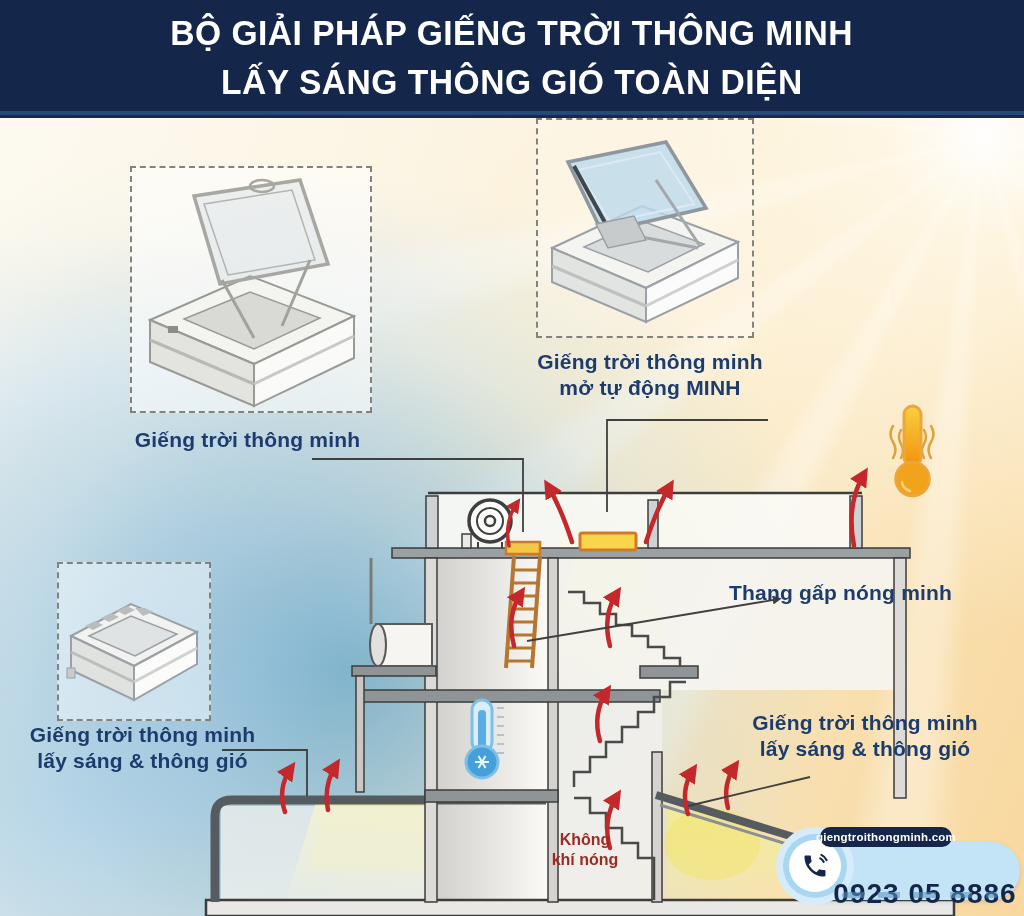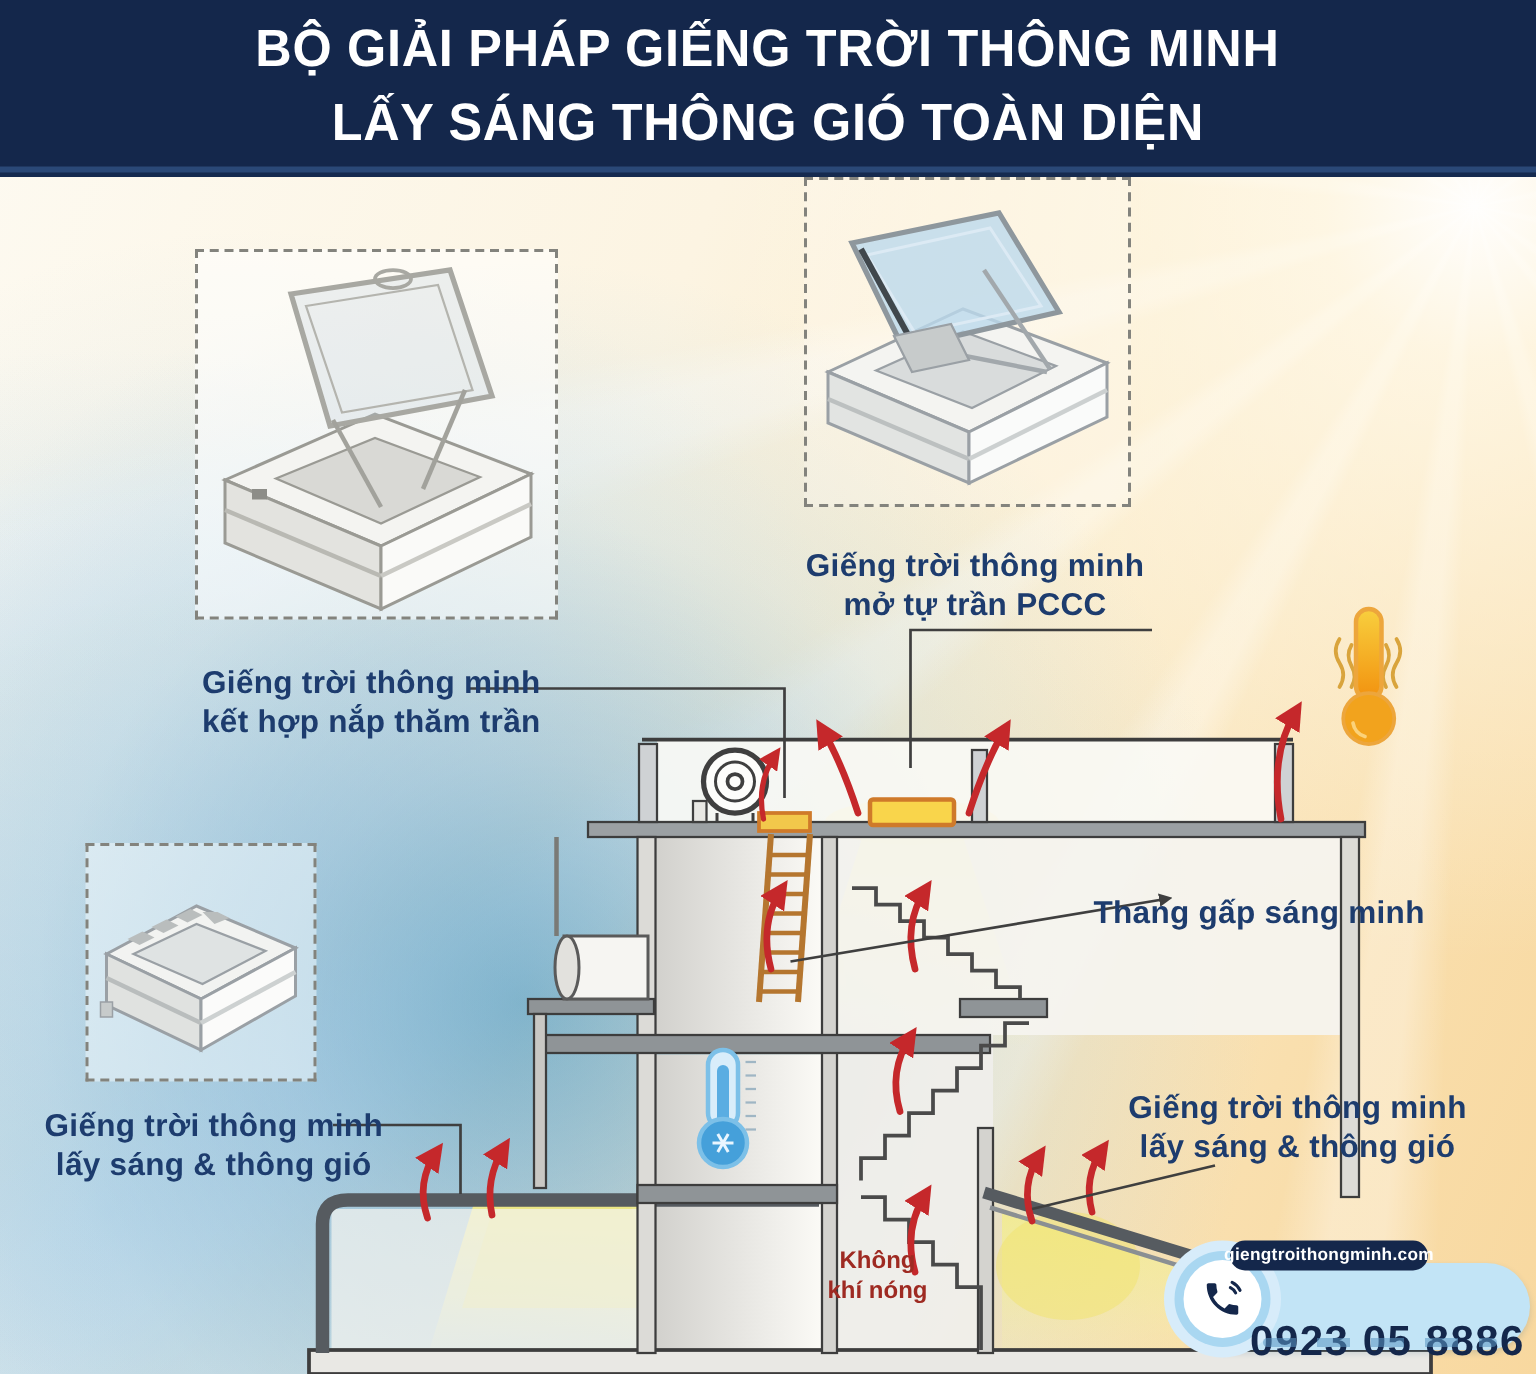--- a/index.html
+++ b/index.html
@@ -24,21 +24,21 @@
     display:flex;flex-direction:column;justify-content:center;align-items:center;gap:10px;}
   .banner .t1,.banner .t2{color:#fff;font-weight:800;font-size:35px;letter-spacing:.5px;line-height:1.1;
     transform:scaleX(.96);white-space:nowrap;}
   .pbox{position:absolute;border:2px dashed #83837d;z-index:3;}
   #boxA{left:130px;top:166px;width:238px;height:243px;background:rgba(255,255,255,.55);}
   #boxB{left:536px;top:118px;width:214px;height:216px;background:rgba(255,253,246,.25);}
   #boxC{left:57px;top:562px;width:150px;height:155px;background:rgba(246,251,254,.5);}
   .pbox svg{display:block;width:100%;height:100%;}
   .overlay{position:absolute;left:0;top:0;width:1024px;height:916px;z-index:2;}
   .callout{position:absolute;z-index:5;font-weight:700;color:#1d3c6e;font-size:21px;line-height:1.24;
-    text-align:center;letter-spacing:.2px;margin-top:16px;}
+    text-align:center;letter-spacing:.2px;}
   .callout span{display:block;}
   #calloutLadder{text-align:left;font-size:21px;}
   .hot-thermo{position:absolute;left:880px;top:400px;width:66px;height:102px;z-index:4;}
   .contact{position:absolute;left:770px;top:826px;width:252px;height:88px;z-index:7;}
   .contact .pill{position:absolute;left:22px;top:16px;width:228px;height:58px;border-radius:29px;
     background:#c2e4f6;box-shadow:0 2px 4px rgba(40,90,130,.18);}
   .contact .ring1{position:absolute;left:6px;top:1px;width:78px;height:78px;border-radius:50%;background:#d7ecfa;}
   .contact .ring2{position:absolute;left:13px;top:8px;width:64px;height:64px;border-radius:50%;background:#a9d7f1;}
   .contact .disc{position:absolute;left:19px;top:14px;width:52px;height:52px;border-radius:50%;background:#ffffff;
     display:flex;align-items:center;justify-content:center;}
@@ -254,28 +254,27 @@
       <path d="M607,512 L607,420 L768,420"></path>
       <path d="M312,459 L523,459 L523,532"></path>
       <path d="M527,641 L779,599" marker-end="url(#darkHead)"></path>
       <path d="M222,750 L307,750 L307,796"></path>
       <path d="M810,777 L688,806"></path>
     </g>
   </svg>
 
   <div class="callout" style="left:495px;top:349px;width:310px;">
     <span>Giếng trời thông minh</span>
-    <span>mở tự trần PCCC</span>
+    <span>mở tự động MINH</span>
   </div>
   <div class="callout" style="left:95px;top:427px;width:305px;">
     <span>Giếng trời thông minh</span>
-    <span>kết hợp nắp thăm trần</span>
   </div>
   <div class="callout" id="calloutLadder" style="left:729px;top:580px;width:240px;">
-    <span>Thang gấp sáng minh</span>
+    <span>Thang gấp nóng minh</span>
   </div>
   <div class="callout" style="left:15px;top:722px;width:255px;">
     <span>Giếng trời thông minh</span>
     <span>lấy sáng &amp; thông gió</span>
   </div>
   <div class="callout" style="left:745px;top:710px;width:240px;">
     <span>Giếng trời thông minh</span>
     <span>lấy sáng &amp; thông gió</span>
   </div>
 

